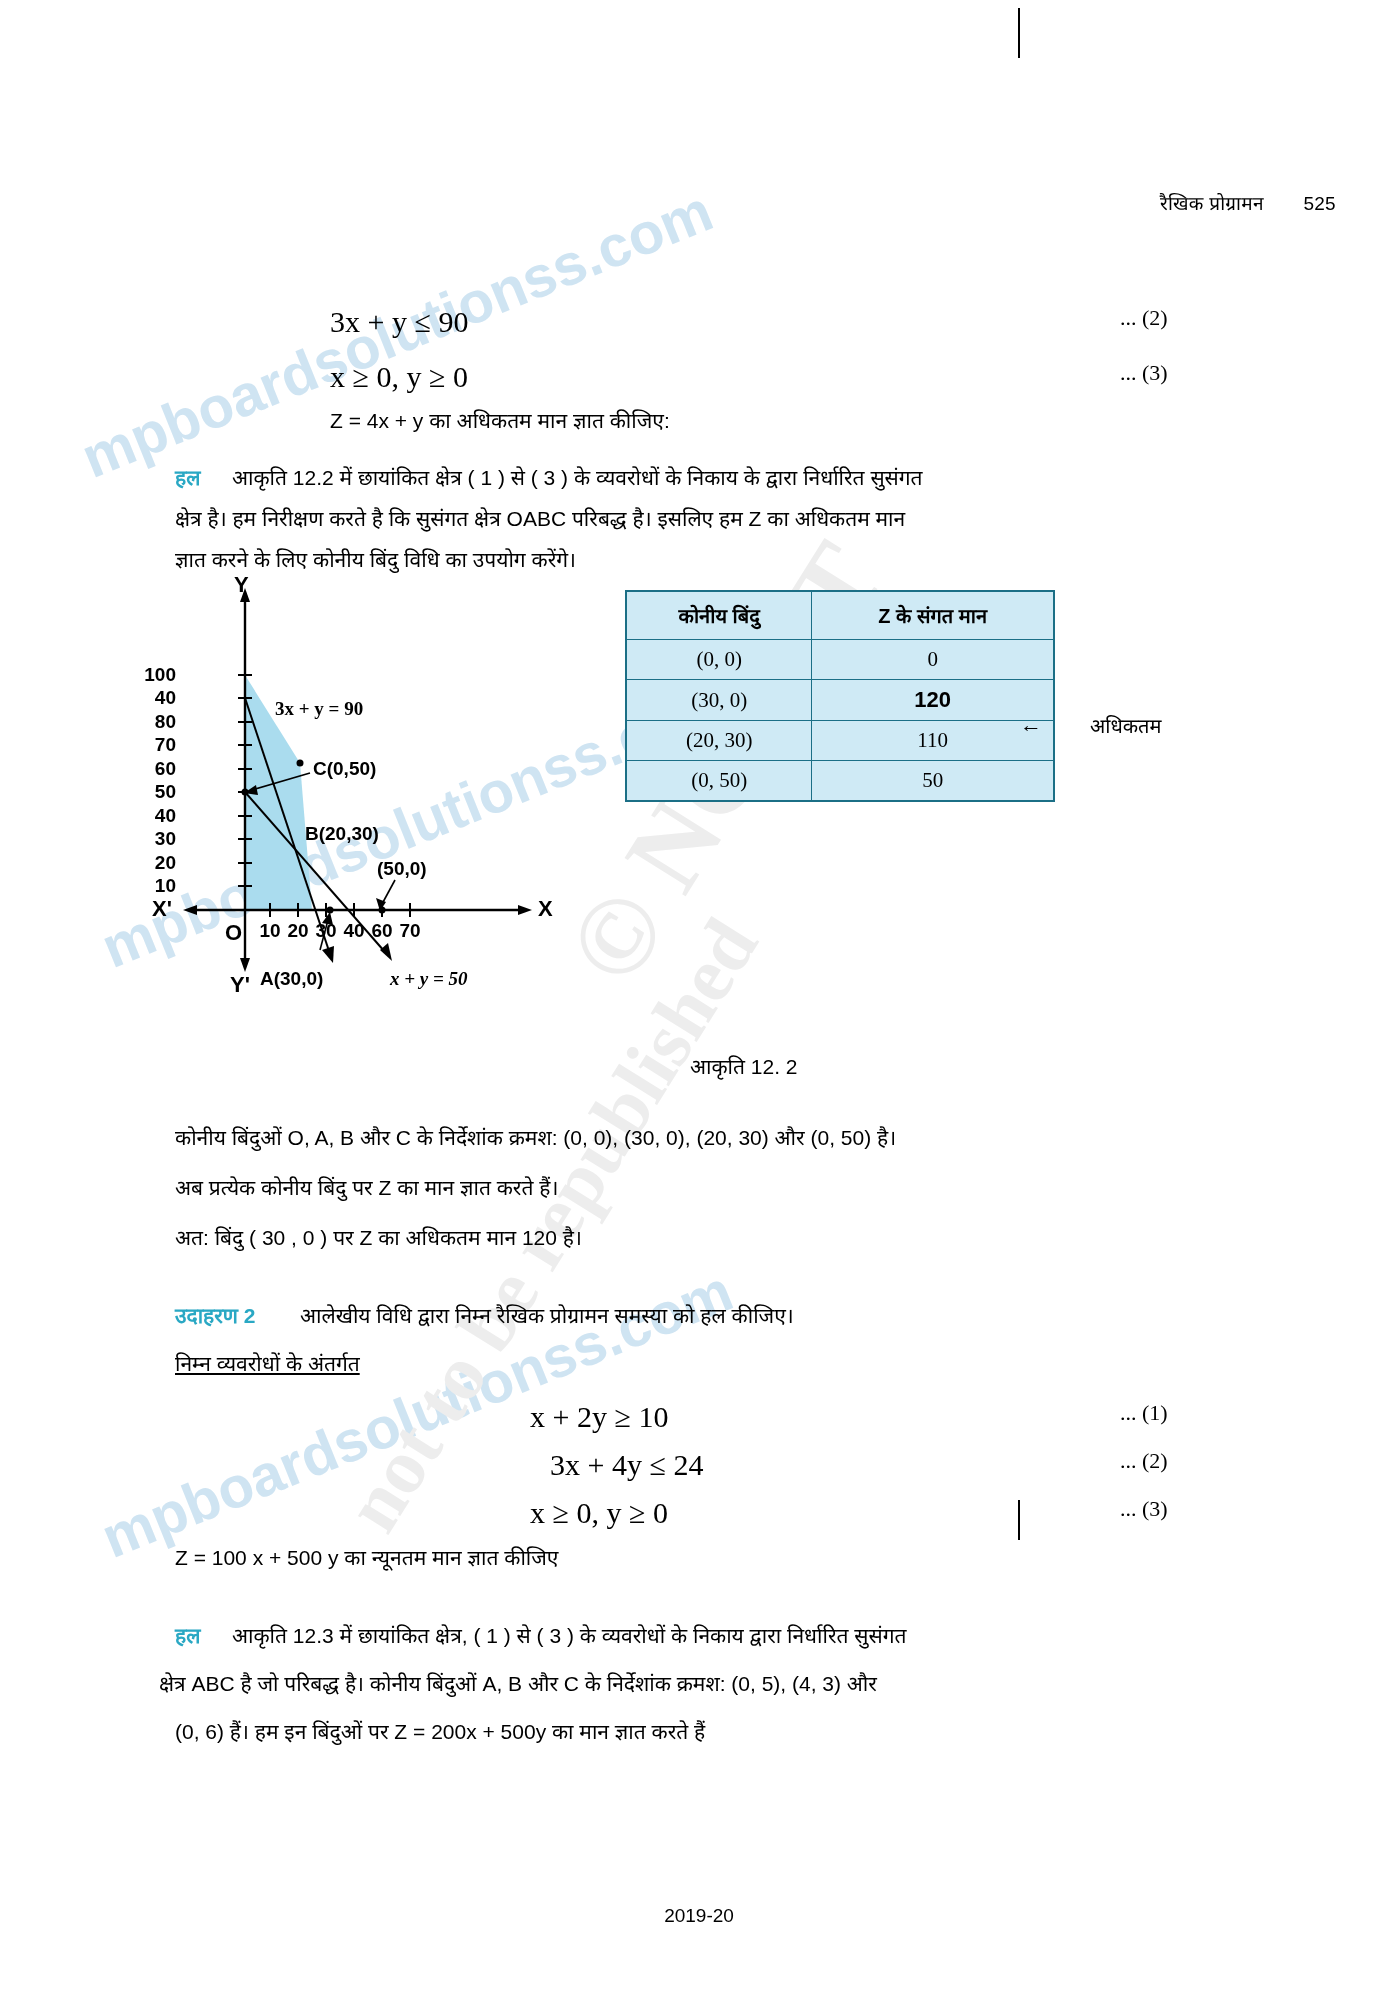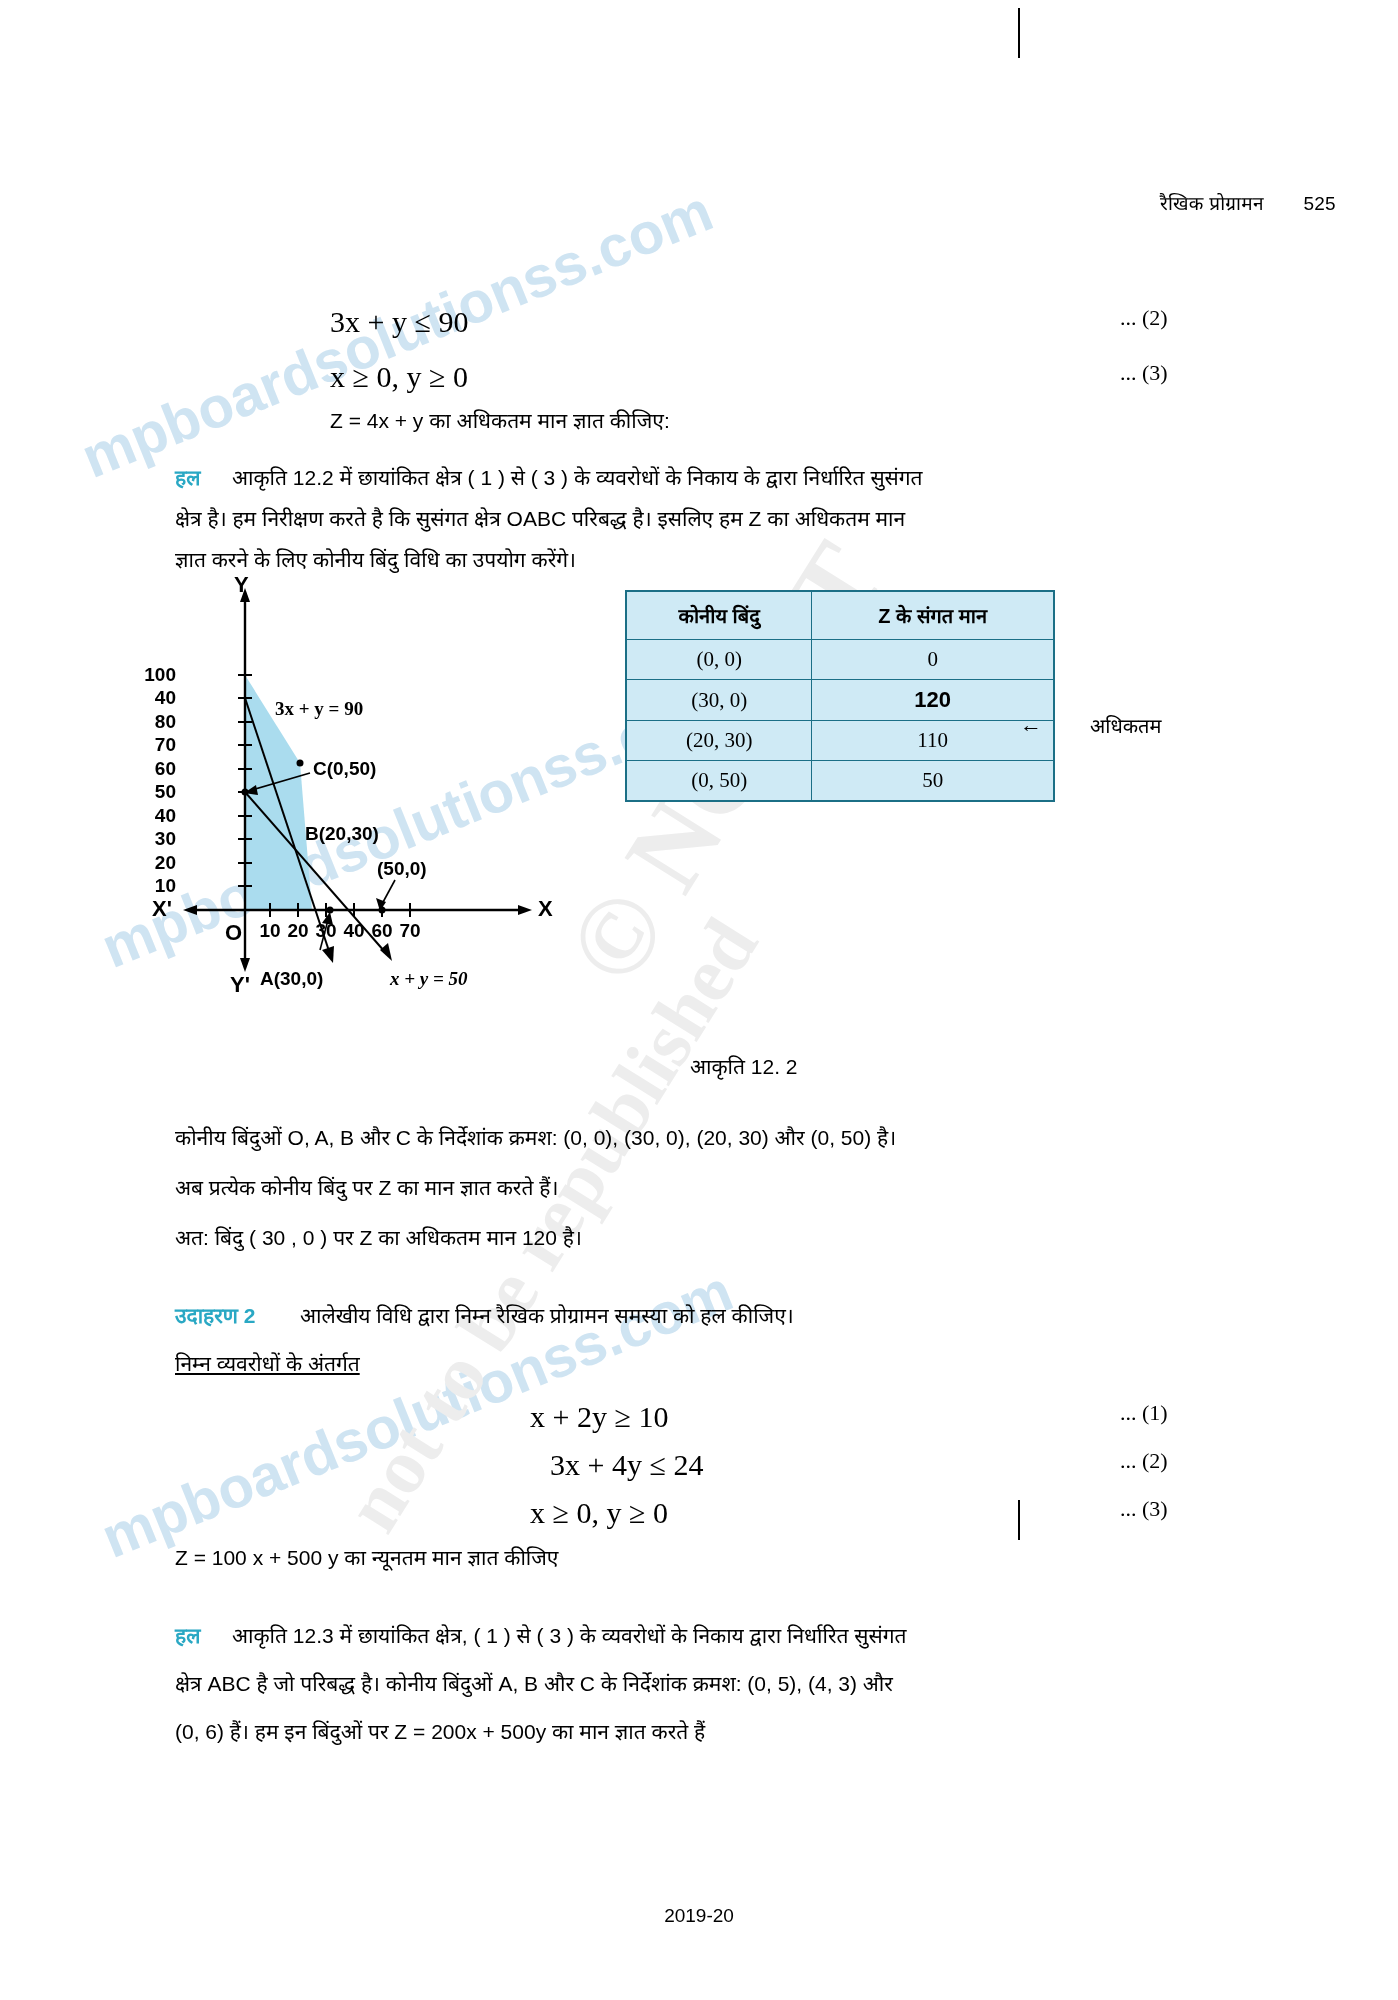--- a/index.html
+++ b/index.html
@@ -297,18 +297,18 @@
 
   <div class="eqn" style="left:530px; top:1496px;">x ≥ 0, y ≥ 0</div>
   <div class="eqnum" style="left:1120px; top:1496px;">... (3)</div>
 
   <div class="txt dev" style="left:175px; top:1542px; width:960px;">Z = 100 x + 500 y का न्यूनतम मान ज्ञात कीजिए</div>
 
   <div class="txt" style="left:175px; top:1620px;">
     <span class="halword">हल</span>
   </div>
   <div class="txt dev" style="left:232px; top:1620px; width:1010px;">आकृति 12.3 में छायांकित क्षेत्र, ( 1 ) से ( 3 ) के व्यवरोधों के निकाय द्वारा निर्धारित सुसंगत</div>
-  <div class="txt dev" style="left:175px; top:1668px; width:1070px;">क्षेत्र ABC है जो परिबद्ध है। कोनीय बिंदुओं A, B और C के निर्देशांक क्रमश: (0, 5), (4, 3) और</div>
+  <div class="txt dev" style="left:159px; top:1668px; width:1070px;">क्षेत्र ABC है जो परिबद्ध है। कोनीय बिंदुओं A, B और C के निर्देशांक क्रमश: (0, 5), (4, 3) और</div>
   <div class="txt dev" style="left:175px; top:1716px; width:1070px;">(0, 6) हैं। हम इन बिंदुओं पर Z = 200x + 500y का मान ज्ञात करते हैं</div>
 
   <div class="footer">2019-20</div>
 
 </div>
 
 </body></html>

